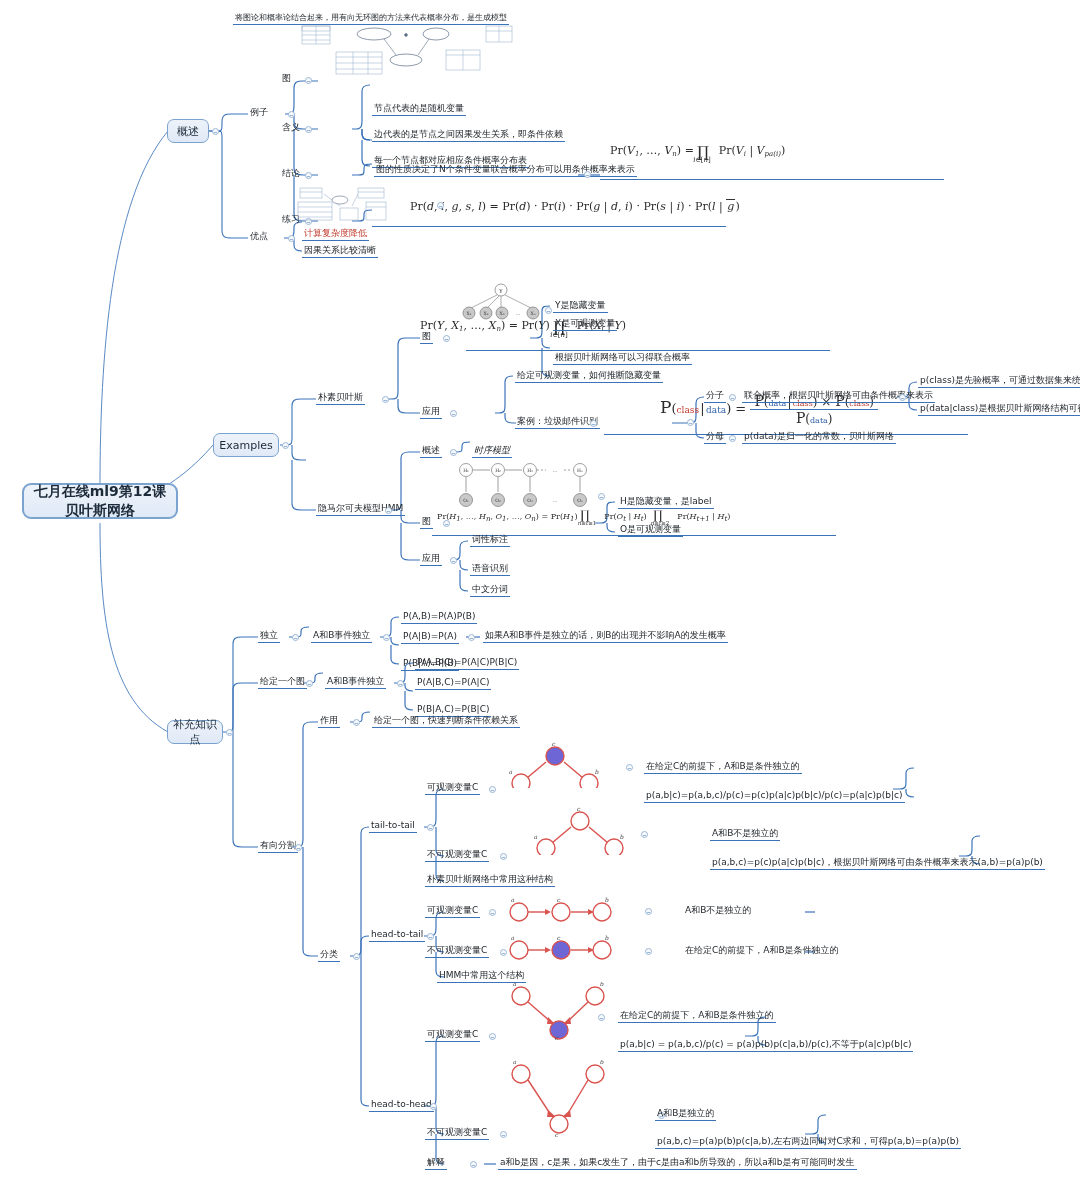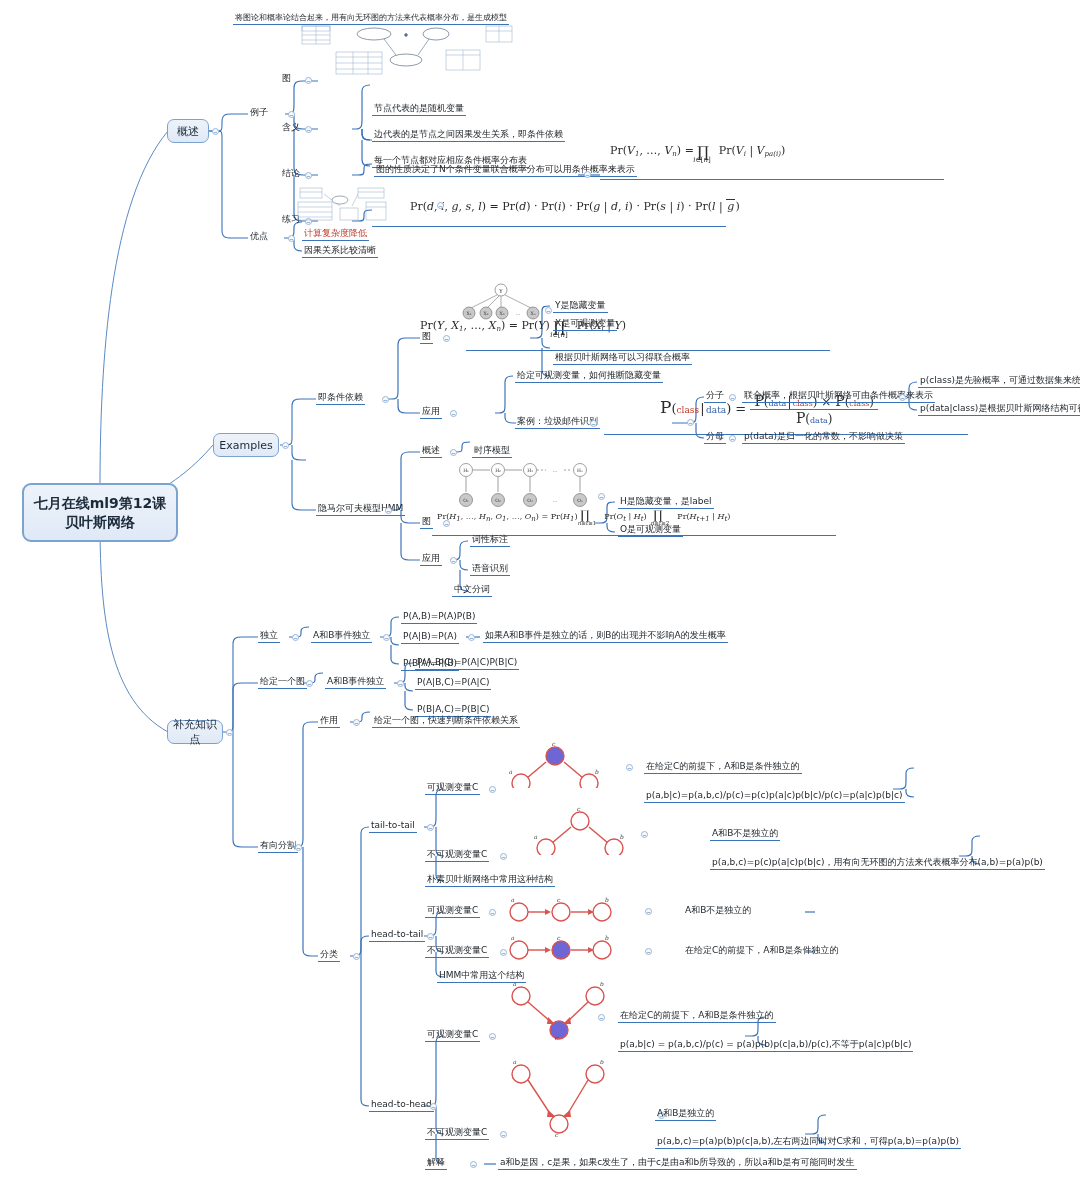--- a/index.html
+++ b/index.html
@@ -250,21 +250,21 @@
     </g>
     <g fill="none" stroke="#3b73b9" stroke-width="1.2">
       <path d="M805,1134 L812,1134 C818,1134 818,1131 818,1126 L818,1120 C818,1116 821,1115 826,1115"></path>
       <path d="M818,1134 L818,1138 C818,1142 821,1143 826,1143"></path>
     </g>
     <g fill="none" stroke="#3b73b9" stroke-width="1.2">
       <path d="M484,1164 L496,1164"></path>
     </g>
   </svg>
 
-  <div class="box root" style="left:22px;top:483px;width:156px;height:59px;">
+  <div class="box root" style="left:22px;top:483px;width:156px;height:36px;">
     <div>
       <div>七月在线ml9第12课</div>
       <div>贝叶斯网络</div>
     </div>
   </div>
 
   <div class="box lvl1" style="left:167px;top:119px;width:42px;height:24px;">概述</div>
   <div class="toggle" style="left:212px;top:128px;"></div>
 
   <div class="box lvl1" style="left:213px;top:433px;width:66px;height:24px;">Examples</div>
@@ -354,21 +354,21 @@
   </svg>
   <div class="node u" style="left:372px;top:212px;width:350px;height:13px;"></div>
   <div class="formula" style="left:410px;top:200px;">
     Pr(<i>d</i>, <i>i</i>, <i>g</i>, <i>s</i>, <i>l</i>) = Pr(<i>d</i>) · Pr(<i>i</i>) · Pr(<i>g</i> | <i>d</i>, <i>i</i>) · Pr(<i>s</i> | <i>i</i>) · Pr(<i>l</i> | <span style="border-top:1px solid #333;"> <i>g</i> </span>)
   </div>
   <div class="toggle" style="left:437px;top:202px;"></div>
 
   <div class="node u redtxt" style="left:302px;top:228px;">计算复杂度降低</div>
   <div class="node u" style="left:302px;top:245px;">因果关系比较清晰</div>
 
-  <div class="node u" style="left:316px;top:392px;">即条件依赖</div>
+  <div class="node u" style="left:316px;top:392px;">朴素贝叶斯</div>
   <div class="toggle" style="left:382px;top:396px;"></div>
 
   <div class="node u" style="left:316px;top:503px;">隐马尔可夫模型HMM</div>
   <div class="toggle" style="left:385px;top:507px;"></div>
 
   <div class="node u" style="left:420px;top:331px;">图</div>
   <div class="toggle" style="left:443px;top:335px;"></div>
 
   <svg class="mini" style="left:443px;top:283px;" width="120" height="38" viewBox="0 0 120 38">
     <circle cx="58" cy="7" r="6" fill="#fff" stroke="#777" stroke-width="0.7"></circle>
@@ -422,25 +422,25 @@
 
   <div class="node u" style="left:704px;top:390px;">分子</div>
   <div class="toggle" style="left:729px;top:394px;"></div>
   <div class="node u" style="left:742px;top:390px;">联合概率，根据贝叶斯网络可由条件概率来表示</div>
   <div class="toggle" style="left:899px;top:394px;"></div>
   <div class="node u" style="left:918px;top:375px;">p(class)是先验概率，可通过数据集来统计</div>
   <div class="node u" style="left:918px;top:403px;">p(data|class)是根据贝叶斯网络结构可得</div>
 
   <div class="node u" style="left:704px;top:431px;">分母</div>
   <div class="toggle" style="left:729px;top:435px;"></div>
-  <div class="node u" style="left:742px;top:431px;">p(data)是归一化的常数，不影响做决策</div>
+  <div class="node u" style="left:742px;top:431px;">p(data)是归一化的常数，贝叶斯网络</div>
 
   <div class="node u" style="left:420px;top:445px;">概述</div>
   <div class="toggle" style="left:450px;top:449px;"></div>
-  <div class="node u" style="left:472px;top:445px;">时序模型</div>
+  <div class="node u" style="left:472px;top:445px;font-style:italic;">时序模型</div>
 
   <div class="node u" style="left:420px;top:516px;">图</div>
   <div class="toggle" style="left:443px;top:520px;"></div>
   <svg class="mini" style="left:450px;top:462px;" width="150" height="48" viewBox="0 0 150 48">
     <g fill="#fff" stroke="#777" stroke-width="0.7">
       <circle cx="16" cy="8" r="6.5"></circle>
         <circle cx="48" cy="8" r="6.5"></circle>
         <circle cx="80" cy="8" r="6.5"></circle>
         <circle cx="130" cy="8" r="6.5"></circle>
     </g>
@@ -480,21 +480,21 @@
     Pr(<i>H</i><span class="sub">1</span>, …, <i>H</i><span class="sub">n</span>, <i>O</i><span class="sub">1</span>, …, <i>O</i><span class="sub">n</span>) = Pr(<i>H</i><span class="sub">1</span>) <span style="font-size:12px;">∏</span><span style="font-size:5.5px;position:relative;left:-12px;top:6px;"><i>n≥t≥</i>1</span><span style="position:relative;left:-4px;">Pr(<i>O</i><span class="sub">t</span> | <i>H</i><span class="sub">t</span>)</span> <span style="font-size:12px;">∏</span><span style="font-size:5.5px;position:relative;left:-12px;top:6px;"><i>n≥t≥</i>2</span><span style="position:relative;left:-4px;">Pr(<i>H</i><span class="sub">t+1</span> | <i>H</i><span class="sub">t</span>)</span>
   </div>
   <div class="toggle" style="left:598px;top:493px;"></div>
   <div class="node u" style="left:618px;top:496px;">H是隐藏变量，是label</div>
   <div class="node u" style="left:618px;top:524px;">O是可观测变量</div>
 
   <div class="node u" style="left:420px;top:553px;">应用</div>
   <div class="toggle" style="left:450px;top:557px;"></div>
   <div class="node u" style="left:470px;top:534px;">词性标注</div>
   <div class="node u" style="left:470px;top:563px;">语音识别</div>
-  <div class="node u" style="left:452px;top:584px;">中文分词</div>
+  <div class="node u" style="left:470px;top:584px;">中文分词</div>
 
   <div class="node u" style="left:258px;top:630px;">独立</div>
   <div class="toggle" style="left:292px;top:634px;"></div>
   <div class="node u" style="left:311px;top:630px;">A和B事件独立</div>
   <div class="toggle" style="left:383px;top:634px;"></div>
   <div class="node u" style="left:401px;top:611px;">P(A,B)=P(A)P(B)</div>
   <div class="node u" style="left:401px;top:631px;">P(A|B)=P(A)</div>
   <div class="node u" style="left:401px;top:658px;">P(B|A)=P(B)</div>
   <div class="toggle" style="left:468px;top:634px;"></div>
   <div class="node u" style="left:483px;top:630px;">如果A和B事件是独立的话，则B的出现并不影响A的发生概率</div>
@@ -551,21 +551,21 @@
     <circle cx="16" cy="43" r="9" fill="#fff" stroke="#d9534f" stroke-width="1.4"></circle>
     <circle cx="84" cy="43" r="9" fill="#fff" stroke="#d9534f" stroke-width="1.4"></circle>
     <g font-size="6" fill="#444" font-family="DejaVu Serif, serif" font-style="italic">
       <text x="47" y="6">c</text>
         <text x="4" y="34">a</text>
         <text x="90" y="34">b</text>
     </g>
   </svg>
   <div class="toggle" style="left:641px;top:831px;"></div>
   <div class="node u" style="left:710px;top:828px;">A和B不是独立的</div>
-  <div class="node u" style="left:710px;top:857px;">p(a,b,c)=p(c)p(a|c)p(b|c)，用有向无环图的方法来代表概率分布(a,b)=p(a)p(b)</div>
+  <div class="node u" style="left:710px;top:857px;">p(a,b,c)=p(c)p(a|c)p(b|c)，根据贝叶斯网络可由条件概率来表示(a,b)=p(a)p(b)</div>
 
   <div class="node u" style="left:425px;top:874px;">朴素贝叶斯网络中常用这种结构</div>
 
   <div class="node u" style="left:369px;top:929px;">head-to-tail</div>
   <div class="toggle" style="left:427px;top:933px;"></div>
 
   <div class="node u" style="left:425px;top:905px;">可观测变量C</div>
   <div class="toggle" style="left:489px;top:909px;"></div>
   <svg class="mini" style="left:505px;top:897px;" width="130" height="30" viewBox="0 0 130 30">
     <g stroke="#d9534f" stroke-width="1.4" fill="none">

